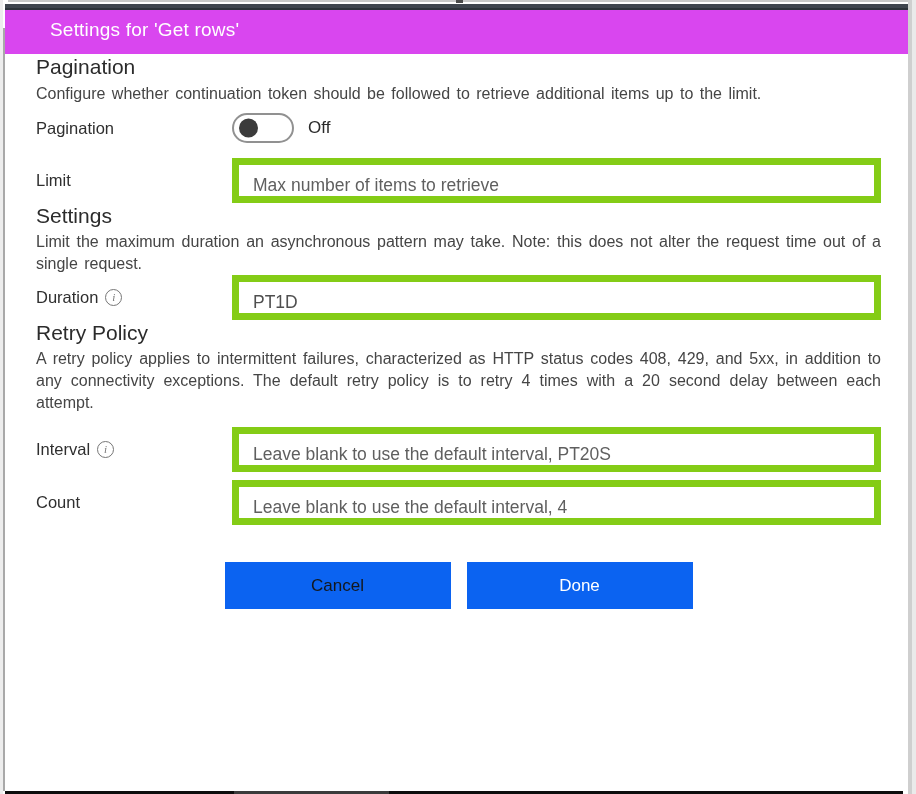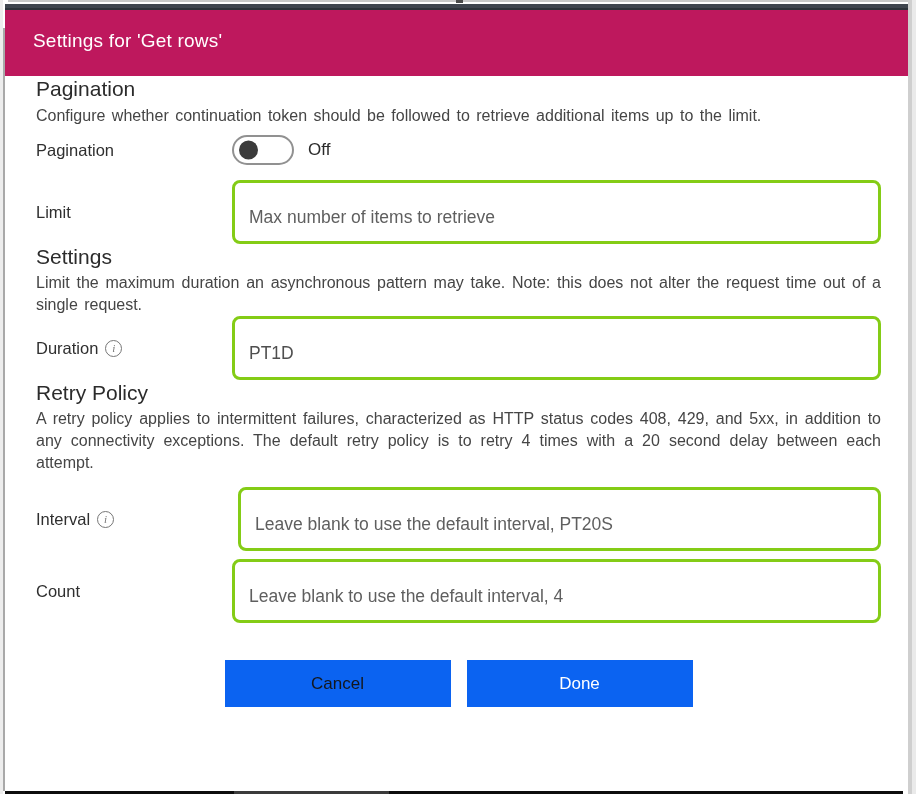--- a/index.html
+++ b/index.html
@@ -15,54 +15,54 @@
   .left-edge-line{position:absolute;left:3px;top:28px;bottom:3px;width:2px;background:#a9a9a9;}
   .right-track{position:absolute;right:0;top:0;width:8px;height:100%;background:#eaeaea;}
   .right-thumb{position:absolute;left:0;top:0;width:4px;height:100%;background:#cfcfcf;}
   .bottom-strip{position:absolute;left:5px;top:791px;height:3px;display:flex;}
   .bottom-strip .seg1{width:229px;background:#0d0d0d;}
   .bottom-strip .seg2{width:155px;background:#3b3b3b;}
   .bottom-strip .seg3{width:514px;background:#0d0d0d;}
 
   
   .dialog{position:absolute;left:5px;top:4px;width:903px;height:787px;background:#fff;}
-  .dialog-header{position:relative;height:72px;background:#be185d;display:flex;align-items:center;padding-left:28px;}
+  .dialog-header{position:relative;height:50px;background:#d946ef;display:flex;align-items:center;padding-left:45px;}
   .h-stripe1{position:absolute;top:0;left:0;right:0;height:4px;background:#3f454e;}
   .h-stripe2{position:absolute;top:4px;left:0;right:0;height:2px;background:#2d333a;}
   .dialog-title{color:#ffffff;font-size:19px;font-weight:400;letter-spacing:0.2px;margin-top:2px;}
 
   .dialog-body{padding:0 27px 16px 31px;}
   h2.section-heading{margin:0;font-size:21px;font-weight:400;color:#2b2b2b;line-height:26px;}
   .mt-pagination{margin-top:32px;}
   .mt-timeout{margin-top:19px;}
   .mt-retry{margin-top:16px;}
   .desc{font-size:16px;color:#454545;line-height:22px;text-align:justify;word-spacing:2px;margin-top:3px;}
   .desc-tight{margin-top:2px;}
 
   .row{display:flex;align-items:center;}
   .row-label{width:196px;flex:none;font-size:16.5px;color:#2f2f2f;display:flex;align-items:center;}
   .control{flex:1;display:flex;align-items:center;}
 
   .toggle-row{margin-top:6px;height:34px;}
   .toggle-row-retry{margin-top:9px;height:34px;}
   .input-row-limit{margin-top:13px;}
   .input-row-duration{margin-top:0;}
-  .input-row-interval{margin-top:13px;gap:6px;}
+  .input-row-interval{margin-top:13px;}
   .input-row-count{margin-top:8px;}
 
   .toggle{position:relative;width:62px;height:30px;border-radius:16px;flex:none;cursor:pointer;}
   .toggle .knob{position:absolute;top:50%;transform:translateY(-50%);width:19px;height:19px;border-radius:50%;}
   .toggle.off{background:#ffffff;border:2px solid #919191;}
   .toggle.off .knob{left:5px;background:#3b3b3b;}
   .toggle.on{background:#1284d8;border:2px solid #1284d8;}
   .toggle.on .knob{right:9px;background:#ffffff;}
   .toggle-state{margin-left:14px;font-size:17px;color:#2b2b2b;}
 
   .text-input{
-    width:100%;height:64px;border:3px solid #84cc16;border-radius:8px;background:#fff;
+    width:100%;height:45px;border:7px solid #84cc16;border-radius:0;background:#fff;
     font-family:"Liberation Sans",sans-serif;font-size:17.5px;color:#4f4f4f;
     padding:10px 14px 0 14px;outline:none;
   }
   .text-input::placeholder{color:#5f5f5f;opacity:1;}
 
   .info-icon{
     display:inline-flex;align-items:center;justify-content:center;
     width:17px;height:17px;border:1px solid #767676;border-radius:50%;
     font-size:11px;line-height:1;color:#767676;margin-left:7px;flex:none;
     font-family:"Liberation Serif",serif;font-style:italic;

